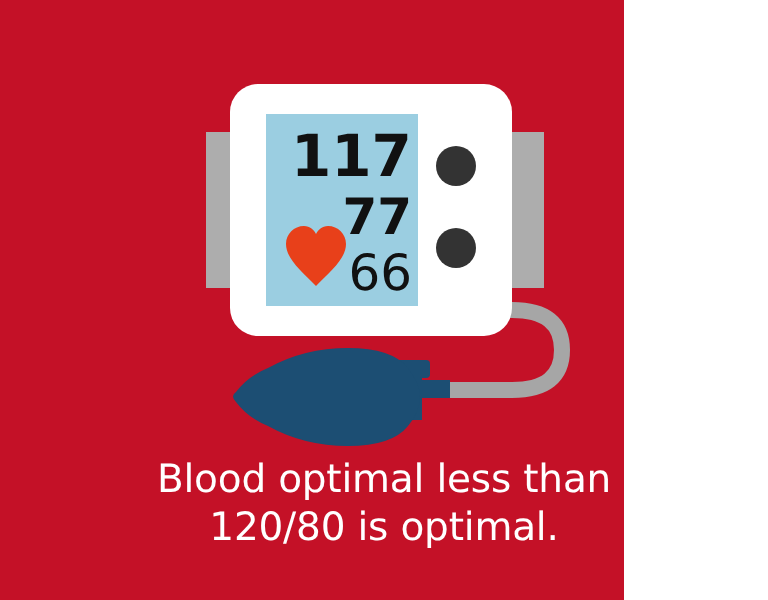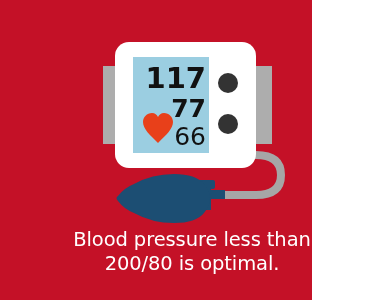--- a/index.html
+++ b/index.html
@@ -88,17 +88,17 @@
 
     <text class="readout" x="206" y="88" text-anchor="end" font-size="29" font-weight="700" fill="#111111" font-family="DejaVu Sans, Liberation Sans, sans-serif">117</text>
 
     <text class="readout" x="206" y="117" text-anchor="end" font-size="25" font-weight="700" fill="#111111" font-family="DejaVu Sans, Liberation Sans, sans-serif">77</text>
 
     <text class="readout" x="206" y="145" text-anchor="end" font-size="25" font-weight="400" fill="#111111" font-family="DejaVu Sans, Liberation Sans, sans-serif">66</text>
 
   </svg>
 
   <div id="caption">
-    <span class="caption-line">Blood pressure less than</span>
-    <span class="caption-line">200/80 is optimal.</span>
+    <span class="caption-line">Blood optimal less than</span>
+    <span class="caption-line">120/80 is optimal.</span>
   </div>
 
 </div>
 
 </body></html>

